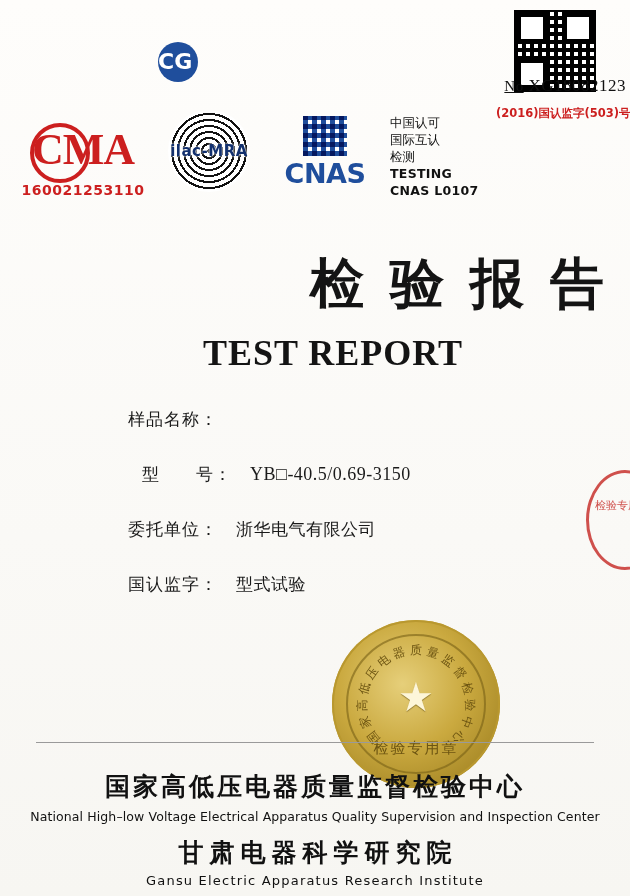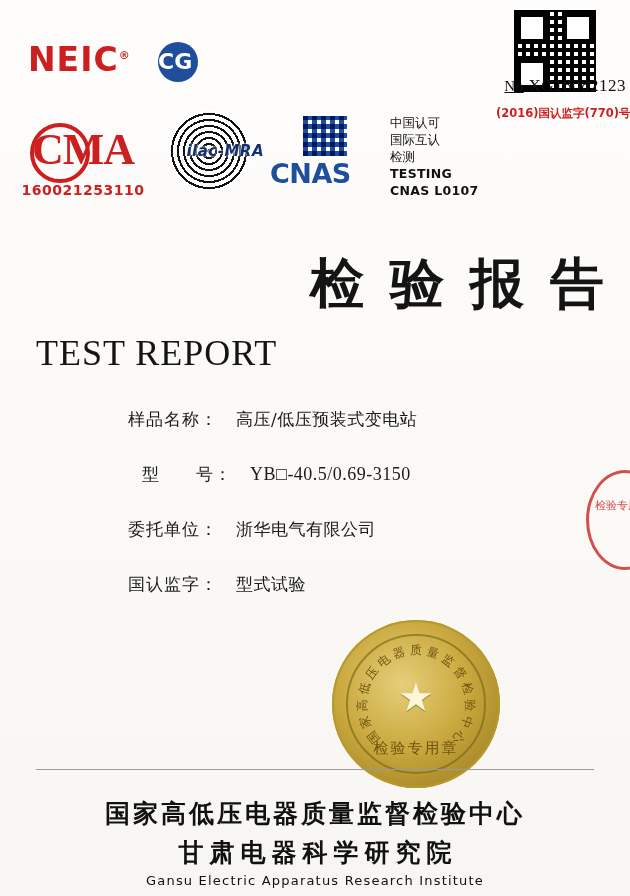--- a/index.html
+++ b/index.html
@@ -150,48 +150,48 @@
     position:absolute;
     left:14px;top:2px;
     width:82px;height:82px;
     border-radius:50%;
     background:
       repeating-radial-gradient(circle at 50% 50%, #111 0 2px, #fff 2px 6px);
   }
   .ilac .label {
     position:absolute;
     left:0; right:0; top:34px;
-    text-align:right;
+    text-align:center;
     font-family:"DejaVu Sans", sans-serif;
     font-weight:bold;
     font-size:15px;
     color:#12306e;
     letter-spacing:.5px;
     text-shadow:0 0 2px #fff,0 0 3px #fff;
-    font-style:italic;
   }
   .cnas {
     position: absolute;
     left: 258px;
     top: 8px;
     width: 110px;
   }
   .cnas .grid {
     width: 44px; height: 40px;
     margin: 0 auto 2px;
     background:
       repeating-linear-gradient(90deg,#1f4e9c 0 5px,#fff 5px 9px),
       repeating-linear-gradient(0deg,#1f4e9c 0 5px,#fff 5px 9px);
     background-blend-mode: multiply;
   }
   .cnas .word {
     font-family: "DejaVu Sans", sans-serif;
     font-weight: bold;
     font-size: 27px;
     color: #1f4e9c;
+    text-align: center;
     letter-spacing: -.5px;
   }
   .cnas-text {
     position: absolute;
     left: 378px;
     top: 6px;
     width: 112px;
     font-family: "DejaVu Sans", sans-serif;
     font-size: 12.5px;
     line-height: 17px;
@@ -249,22 +249,23 @@
     font-weight: bold;
     font-size: 54px;
     letter-spacing: 26px;
     text-indent: 26px;
     color: #141414;
   }
   .title-en {
     position: absolute;
     top: 332px;
     left: 0; right: 0;
+    text-align: center;
     font-family: "Liberation Serif", serif;
-    font-weight: normal;
+    font-weight: bold;
     font-size: 36px;
     letter-spacing: 1px;
     color: #141414;
     padding-left: 36px;
   }
 
   
   .fields {
     position: absolute;
     top: 408px;
@@ -423,21 +424,20 @@
     letter-spacing: 1.2px;
     color: #111;
   }
 </style>
 </head>
 <body>
 
 <div class="page">
 
   <div class="top-row">
-    <div class="neic"><span>NEIC</span><span class="reg">®</span></div>
     <div class="cg-logo"><span>CG</span></div>
     <div class="qr">
         <span class="qr3"></span>
       </div>
   </div>
   <div class="serial">
     <span class="no">No</span>
     <span>XG18082123</span>
   </div>
 
@@ -463,31 +463,30 @@
 
     <div class="cnas-text">
       <div>中国认可</div>
       <div>国际互认</div>
       <div>检测</div>
       <div class="en">TESTING</div>
       <div class="en">CNAS L0107</div>
     </div>
 
     <div class="cal">
-      <div class="code">(2016)国认监字(770)号</div>
+      <div class="code">(2016)国认监字(503)号</div>
     </div>
   </div>
 
   <div class="title-cn">检验报告</div>
   <div class="title-en">TEST REPORT</div>
 
   <div class="fields">
     <div class="field">
       <span class="lbl">样品名称：</span>
-      <span class="val">高压/低压预装式变电站</span>
     </div>
     <div class="field">
       <span class="lbl spaced">型　　号：</span>
       <span class="val latin">YB□-40.5/0.69-3150</span>
     </div>
     <div class="field">
       <span class="lbl">委托单位：</span>
       <span class="val">浙华电气有限公司</span>
     </div>
     <div class="field">
@@ -521,17 +520,18 @@
         </div>
       <div class="bottom-text">检验专用章</div>
     </div>
   </div>
 
   <div class="edge-stamp">检验专用</div>
 
   <div class="footer">
     <div class="rule"></div>
     <div class="org-cn">国家高低压电器质量监督检验中心</div>
+    <div class="org-en">National High–low Voltage Electrical Apparatus Quality Supervision and Inspection Center</div>
     <div class="inst-cn">甘肃电器科学研究院</div>
     <div class="inst-en">Gansu Electric Apparatus Research Institute</div>
   </div>
 
 </div>
 
 </body></html>

